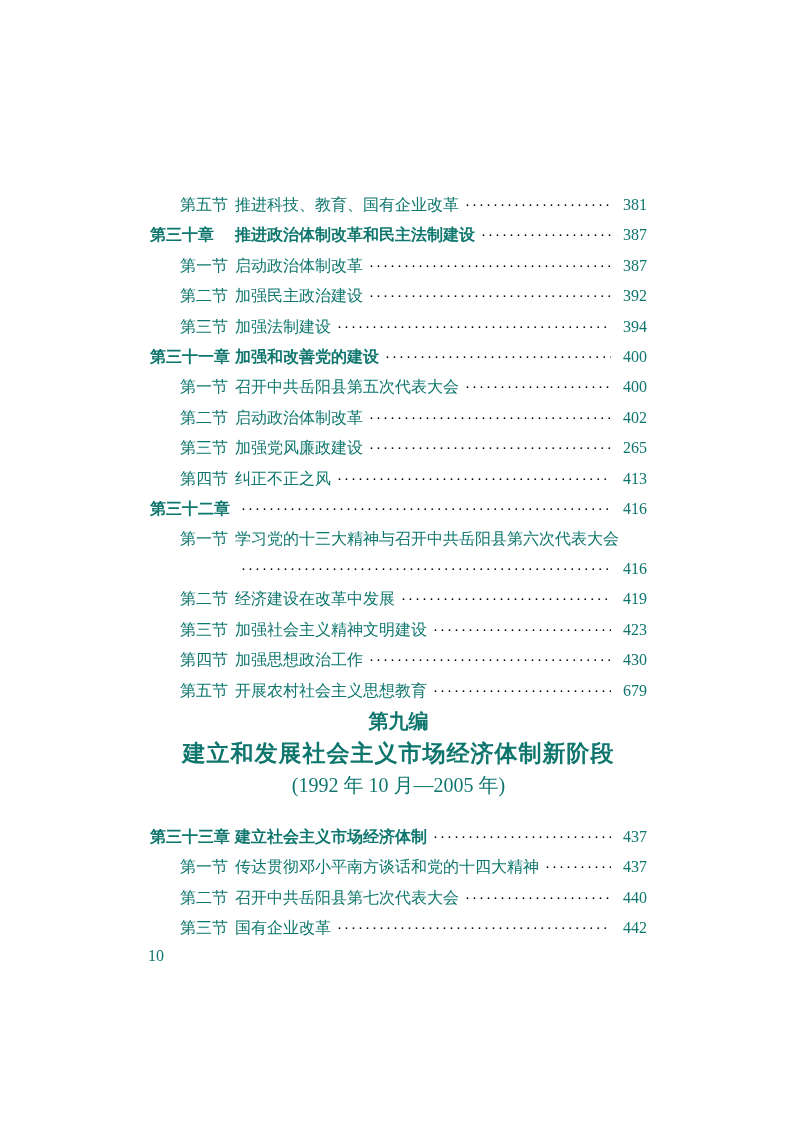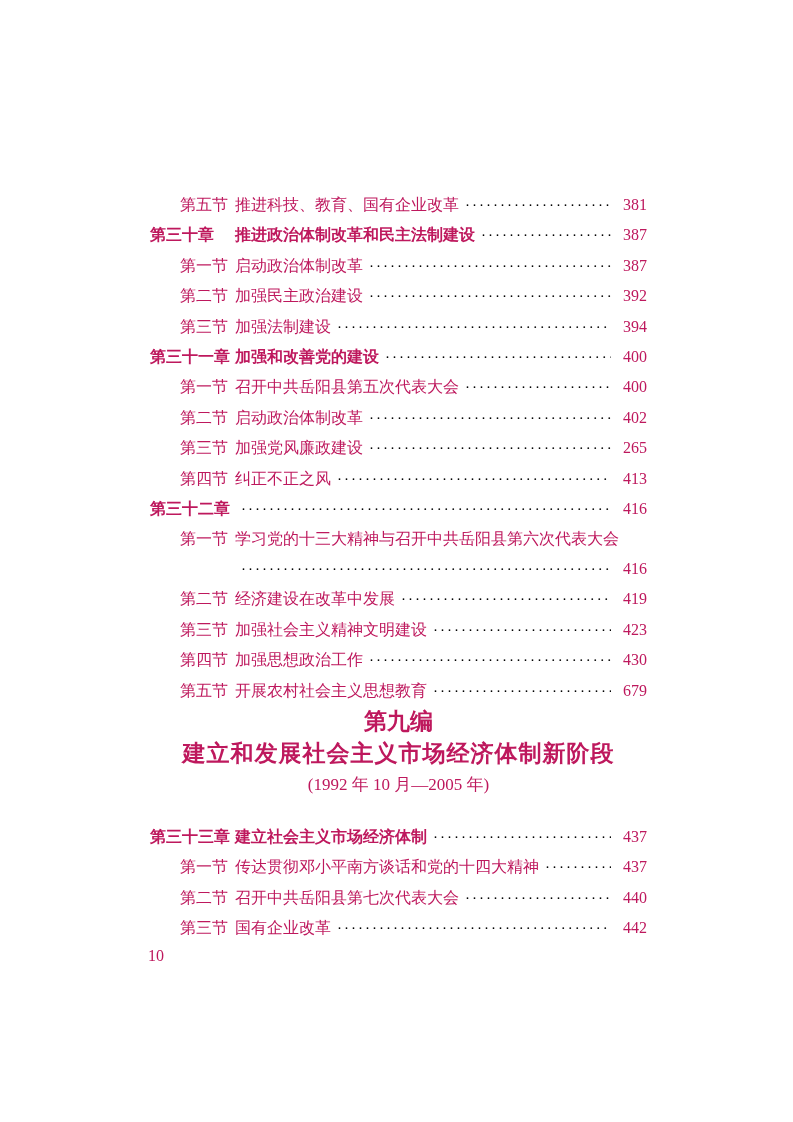--- a/index.html
+++ b/index.html
@@ -7,21 +7,21 @@
     padding: 0;
     background: #ffffff;
   }
   .page {
     position: relative;
     width: 750px;
     height: 1122px;
     background: #ffffff;
     overflow: hidden;
     font-family: "Liberation Serif", serif;
-    color: #be185d;
+    color: #0f766e;
   }
   .content {
     position: absolute;
     left: 150px;
     top: 190px;
     width: 497px;
   }
   
   .toc-row {
     display: flex;
@@ -76,33 +76,33 @@
     font-weight: normal;
   }
   
   .part-heading {
     text-align: center;
     margin: 0 0 22px 0;
   }
   .part-label {
     font-family: "Liberation Sans", sans-serif;
     font-weight: bold;
-    font-size: 23px;
+    font-size: 20px;
     line-height: 30px;
   }
   .part-title {
     font-family: "Liberation Sans", sans-serif;
     font-weight: bold;
     font-size: 23px;
     line-height: 34px;
     letter-spacing: 1px;
   }
   .part-dates {
     font-family: "Liberation Serif", serif;
-    font-size: 17px;
+    font-size: 20px;
     line-height: 30px;
   }
   
   .folio {
     position: absolute;
     left: 148px;
     top: 946px;
     font-size: 16px;
     line-height: 20px;
     font-family: "Liberation Serif", serif;

